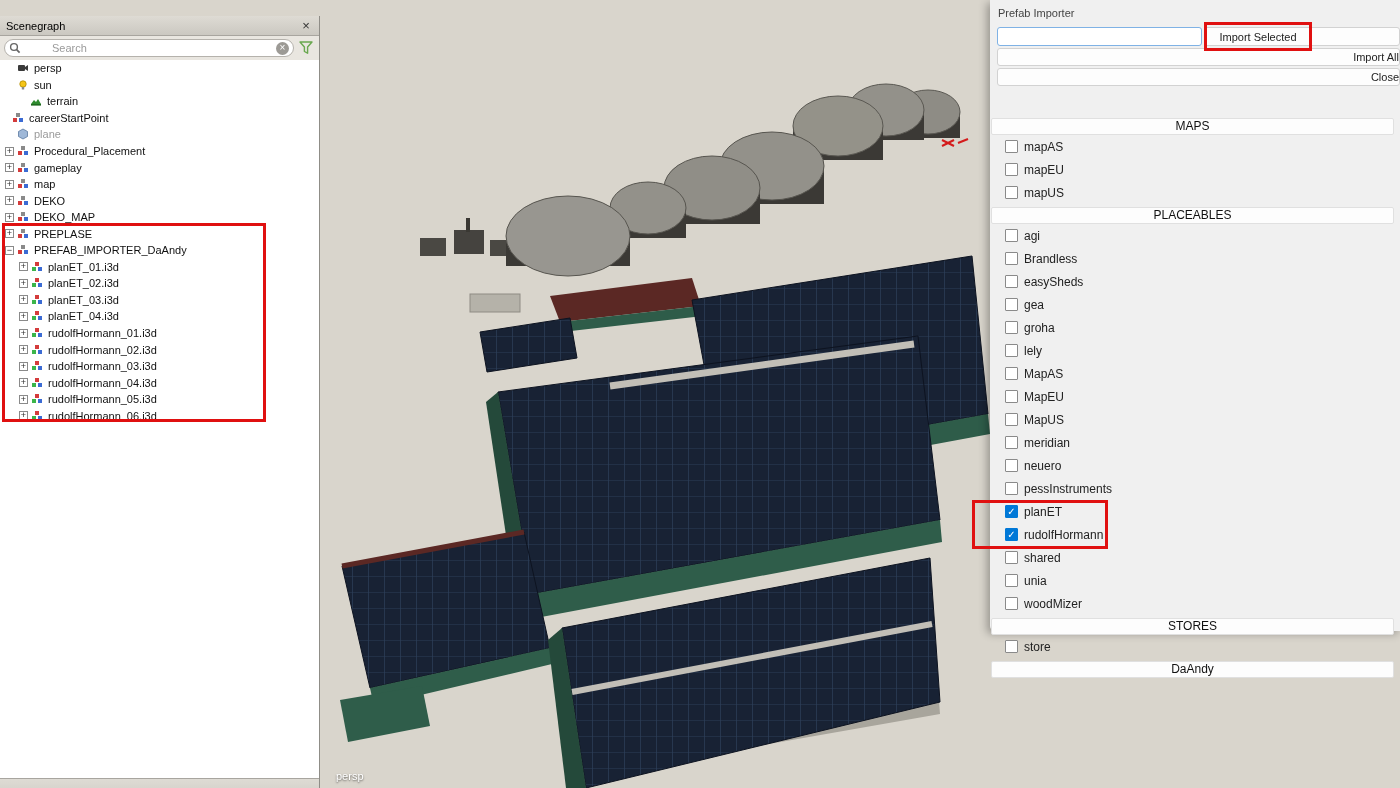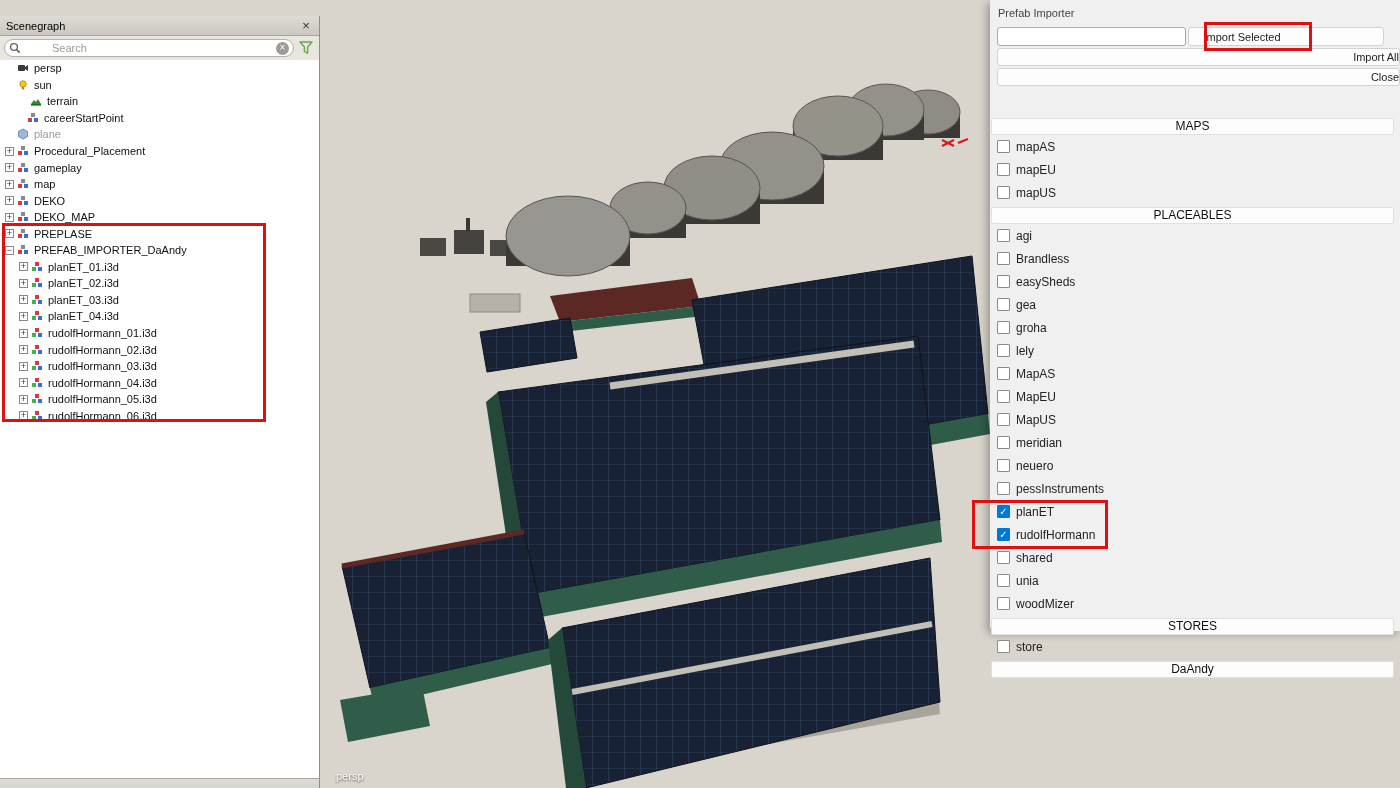--- a/index.html
+++ b/index.html
@@ -36,30 +36,30 @@
   .ticon { width:13px; height:12px; margin-right:4px; flex:none; display:inline-flex; }
   .bottom-bar { position:absolute; left:0; top:762px; width:319px; height:26px;
     background:linear-gradient(#dedbd4,#ccc9c2); border-top:1px solid #a8a59f;
     display:flex; align-items:center; padding:0 6px; }
   .bottom-bar .spacer { flex:1; }
 
   
   .rightpanel { position:absolute; left:990px; top:0; width:410px; height:631px; background:#f0f0f0;
     border-radius:0 0 0 5px; box-shadow:-3px 3px 9px rgba(0,0,0,.30); }
   .ptitle2 { padding:7px 0 8px 8px; font-size:11px; color:#444; }
-  .row1 { display:flex; margin:0 16px 2px 7px; }
+  .row1 { display:flex; margin:0 0 2px 7px; }
   .filter-input { flex:1; height:19px; border:1px solid #7fb2e5; border-radius:3px; background:#fff;
     outline:none; font-size:11px; padding:0 4px; min-width:0; }
   .btn { height:19px; background:#fdfdfd; border:1px solid #d2d2d2; border-radius:3px;
     font-size:11px; color:#222; font-family:"Liberation Sans",sans-serif; }
   .btn-import { width:196px; padding-right:88px; margin-left:2px; }
   .btn-wide { display:block; width:403px; margin:0 0 2px 7px; height:18px;text-align:right; }
   .pheader { height:17px; margin:3px 0 0 1px; width:403px; background:#fdfdfd; border:1px solid #e0e0e0;
     border-radius:2px; text-align:center; font-size:12px; color:#111; line-height:15px; }
-  .chk-row { display:flex; align-items:center; height:23px; padding-left:7px; font-size:12px; color:#222; }
+  .chk-row { display:flex; align-items:center; height:23px; padding-left:7px; font-size:12px; color:#222;margin-left:8px; }
   .chk { width:13px; height:13px; border:1px solid #8a8a8a; background:#fff; margin-right:6px; flex:none;
     font-size:10px; line-height:12px; text-align:center; color:#fff; border-radius:1px; }
   .chk.checked { background:#0078d7; border-color:#0078d7; }
   .gap-top { height:27px; }
 
   
   .ann { position:absolute; border:3px solid #e01010; pointer-events:none; z-index:60; }
 </style>
 </head>
 <body>
@@ -186,21 +186,21 @@
         <div class="tree-row" style="padding-left: 18px;">
           <span class="exp exp-none"></span>
           <span class="ticon">
             <svg width="12" height="12" viewBox="0 0 12 12">
               <path d="M1 9l3-4 2 2 2-3 3 5z" fill="#2e8b2e"></path>
               <rect x="1" y="9" width="10" height="1.6" fill="#1f6b1f"></rect>
             </svg>
           </span>
           <span class="tlabel">terrain</span>
         </div>
-        <div class="tree-row" style="padding-left: 15px; text-align: center;">
+        <div class="tree-row" style="padding-left: 0; text-align: center;">
           <span class="exp exp-none"></span>
           <span class="ticon">
             <svg width="12" height="12" viewBox="0 0 12 12">
               <rect x="4" y="1" width="4" height="4" fill="#8a8a8a"></rect>
               <rect x="1" y="6" width="4" height="4" fill="#d43b3b"></rect>
               <rect x="7" y="6" width="4" height="4" fill="#3b6bd4"></rect>
             </svg>
           </span>
           <span class="tlabel">careerStartPoint</span>
         </div>

